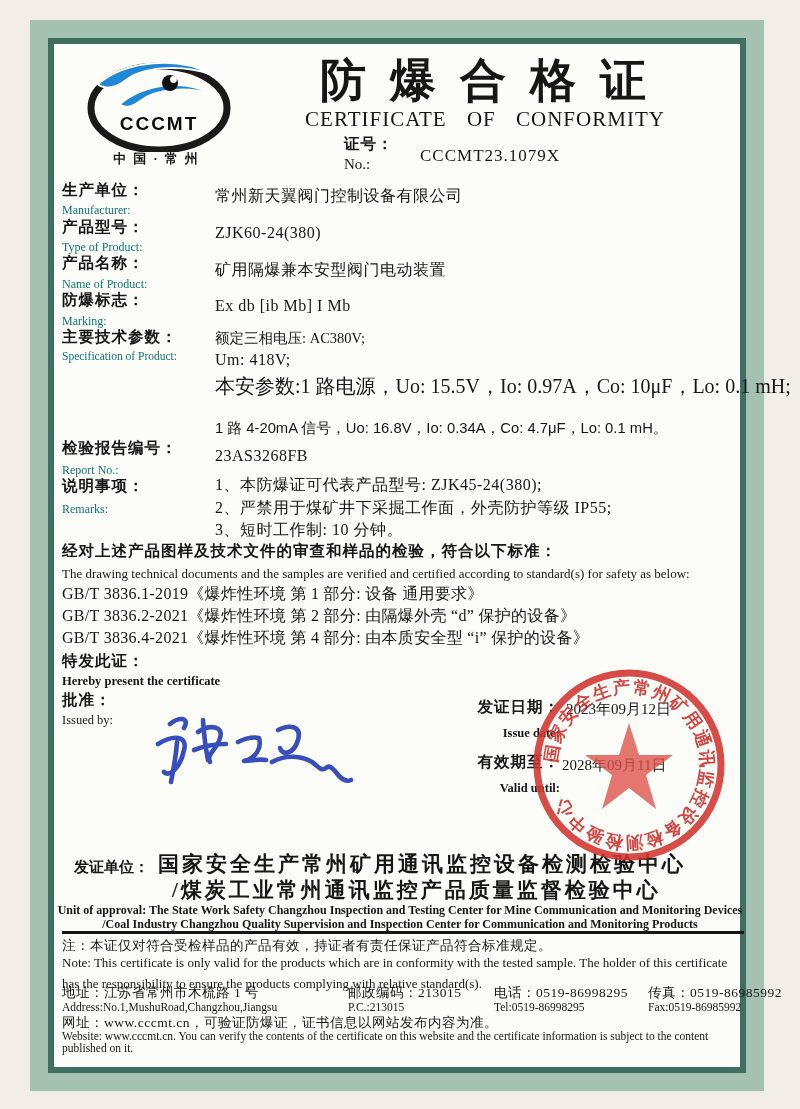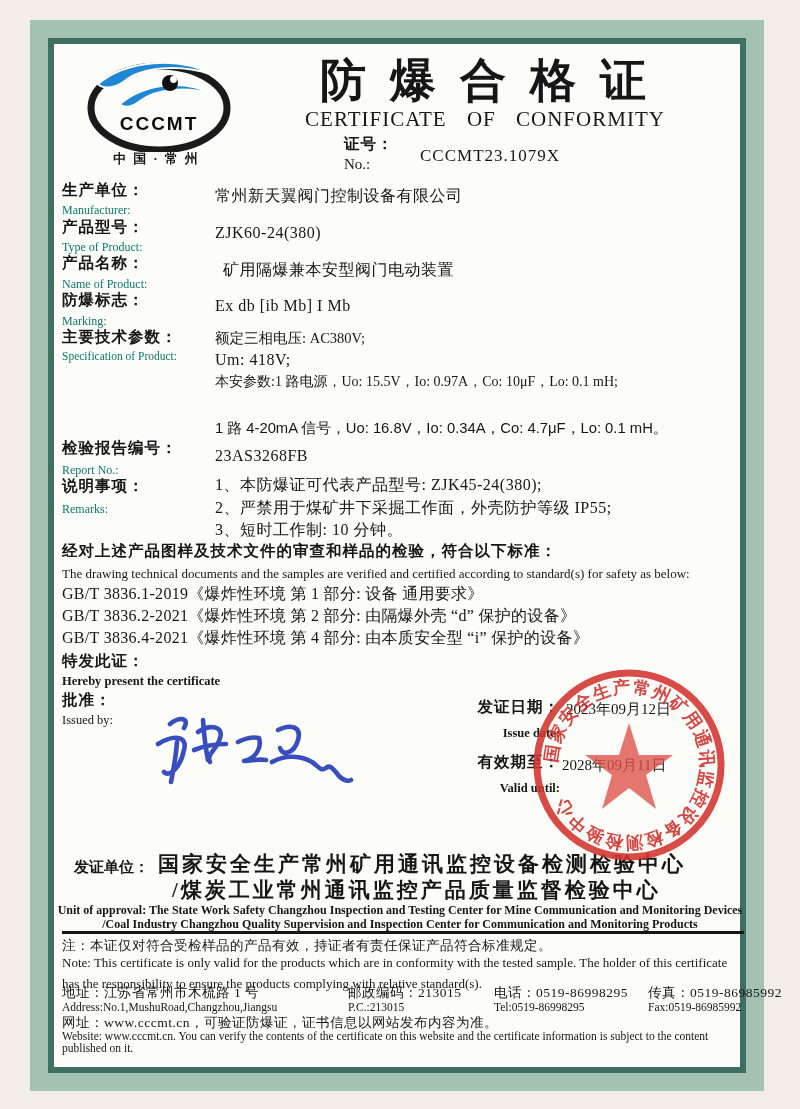--- a/index.html
+++ b/index.html
@@ -53,31 +53,31 @@
   <div class="abs zh-label" style="left:62px;top:180px;">生产单位：</div>
   <div class="abs en-label" style="left:62px;top:203px;">Manufacturer:</div>
   <div class="abs val nowrap" style="left:215px;top:186px;">常州新天翼阀门控制设备有限公司</div>
 
   <div class="abs zh-label" style="left:62px;top:217px;">产品型号：</div>
   <div class="abs en-label" style="left:62px;top:240px;">Type of Product:</div>
   <div class="abs val nowrap" style="left:215px;top:224px;">ZJK60-24(380)</div>
 
   <div class="abs zh-label" style="left:62px;top:253px;">产品名称：</div>
   <div class="abs en-label" style="left:62px;top:277px;">Name of Product:</div>
-  <div class="abs val nowrap" style="left:215px;top:260px;margin-left:8px;">矿用隔爆兼本安型阀门电动装置</div>
+  <div class="abs val nowrap" style="left:215px;top:260px;">矿用隔爆兼本安型阀门电动装置</div>
 
   <div class="abs zh-label" style="left:62px;top:290px;">防爆标志：</div>
   <div class="abs en-label" style="left:62px;top:314px;">Marking:</div>
   <div class="abs val nowrap" style="left:215px;top:297px;">Ex db [ib Mb] I Mb</div>
 
   <div class="abs zh-label" style="left:62px;top:327px;">主要技术参数：</div>
   <div class="abs en-label" style="left:62px;top:350px;font-size:11.5px;">Specification of Product:</div>
   <div class="abs nowrap" style="left:215px;top:329px;font-size:14.5px;">额定三相电压: AC380V;</div>
   <div class="abs val nowrap" style="left:215px;top:351px;">Um: 418V;</div>
-  <div class="abs nowrap" style="left:215px;top:373px;font-size:14px;">本安参数:1 路电源，Uo: 15.5V，Io: 0.97A，Co: 10μF，Lo: 0.1 mH;</div>
+  <div class="abs nowrap" style="left:215px;top:373px;font-size:20px;">本安参数:1 路电源，Uo: 15.5V，Io: 0.97A，Co: 10μF，Lo: 0.1 mH;</div>
   <div class="abs nowrap" style="left:215px;top:419px;font-size:14.8px;font-family:'Liberation Sans',sans-serif;">1 路 4-20mA 信号，Uo: 16.8V，Io: 0.34A，Co: 4.7μF，Lo: 0.1 mH。</div>
 
   <div class="abs zh-label" style="left:62px;top:438px;">检验报告编号：</div>
   <div class="abs en-label" style="left:62px;top:463px;">Report No.:</div>
   <div class="abs val nowrap" style="left:215px;top:447px;">23AS3268FB</div>
 
   <div class="abs zh-label" style="left:62px;top:476px;">说明事项：</div>
   <div class="abs en-label" style="left:62px;top:502px;">Remarks:</div>
   <div class="abs val nowrap" style="left:215px;top:475px;">1、本防爆证可代表产品型号: ZJK45-24(380);</div>
   <div class="abs val nowrap" style="left:215px;top:498px;">2、严禁用于煤矿井下采掘工作面，外壳防护等级 IP55;</div>

